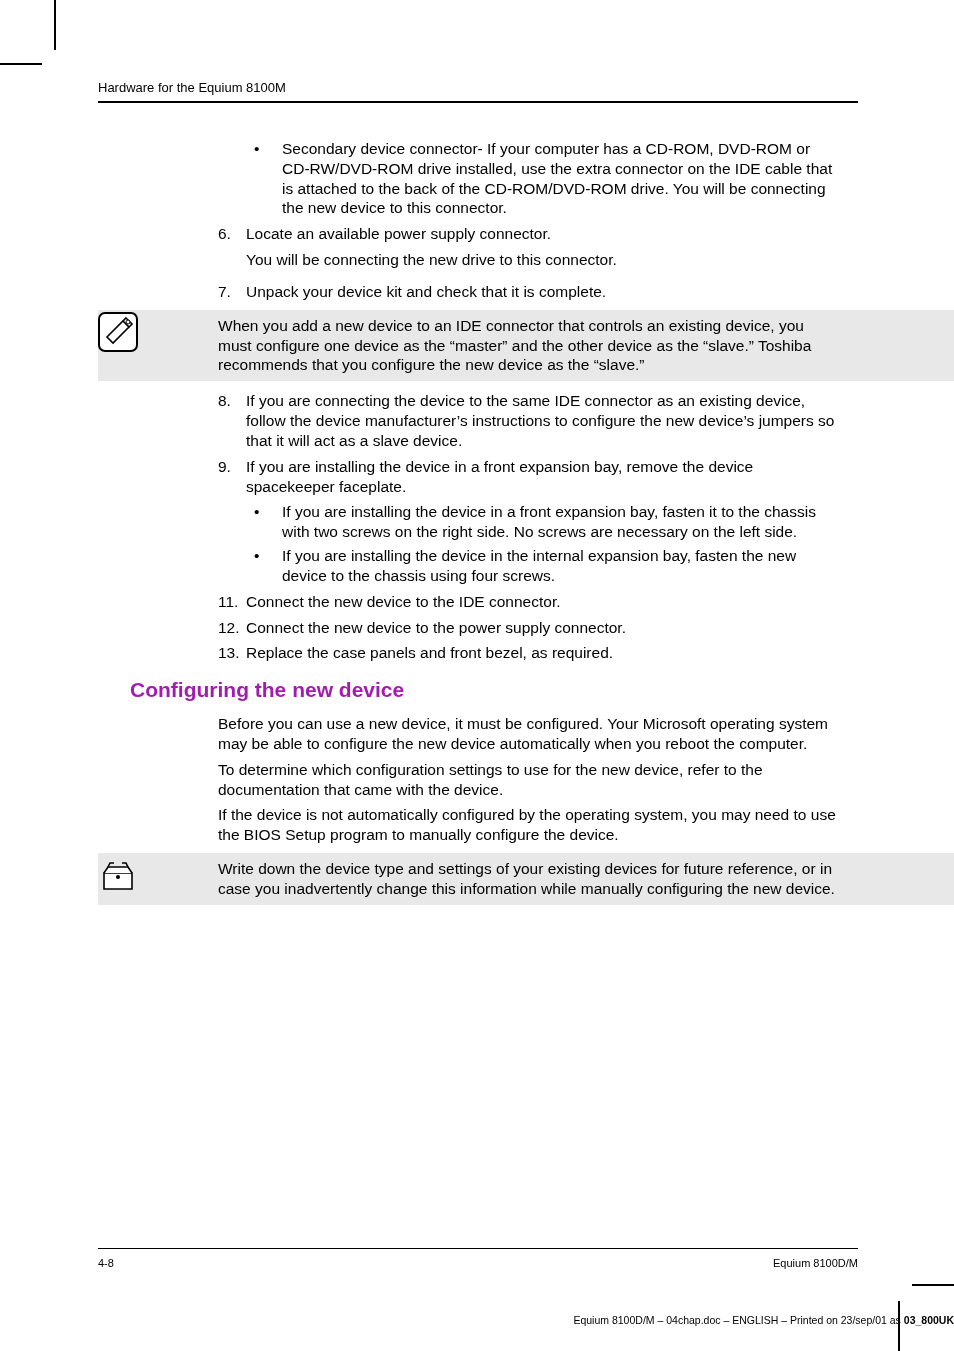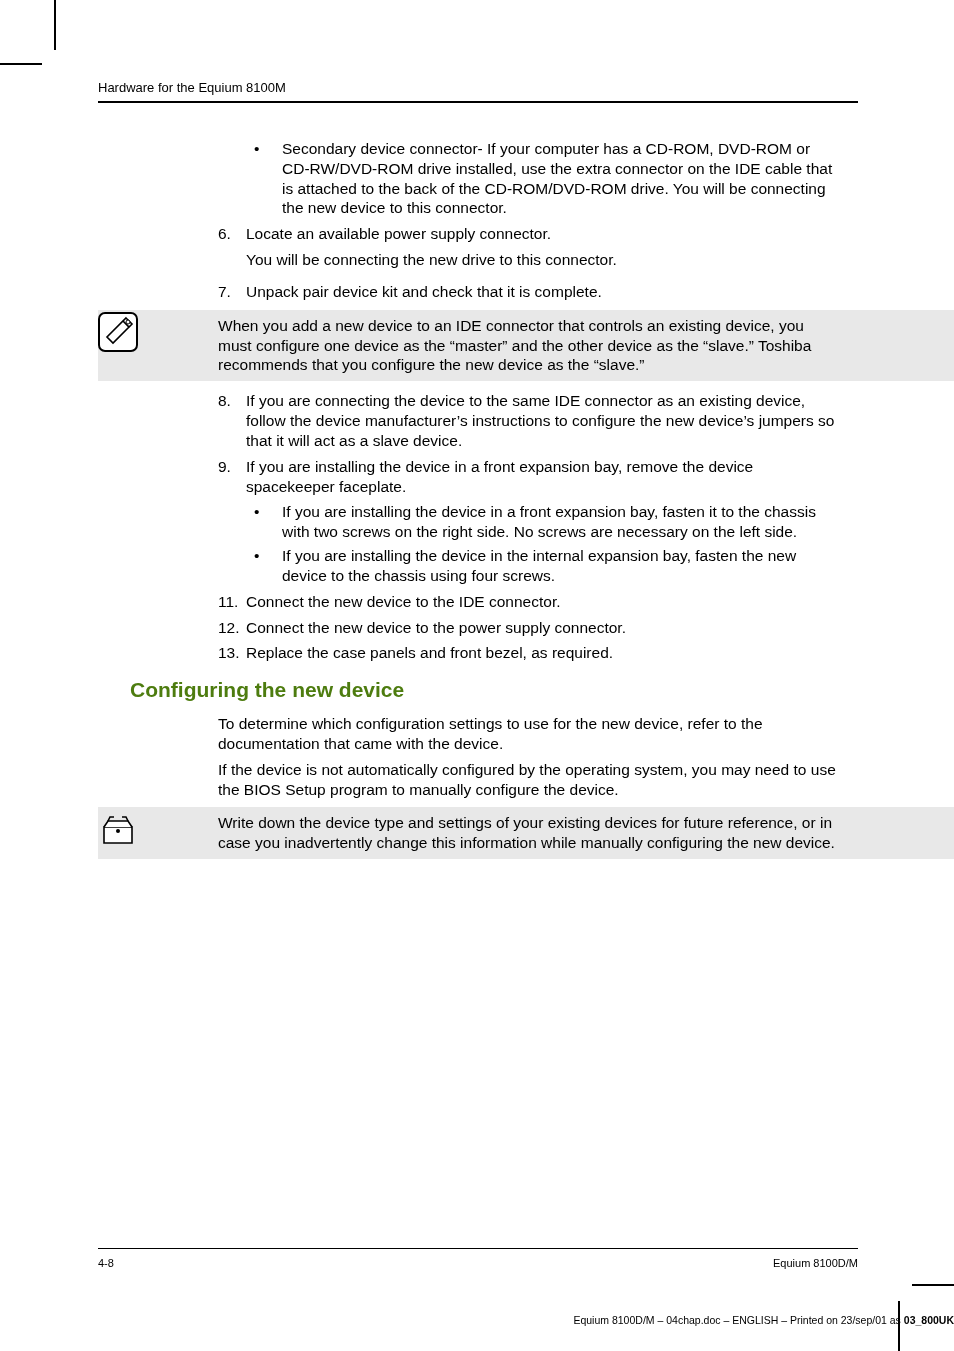--- a/index.html
+++ b/index.html
@@ -14,21 +14,21 @@
   .body { margin-left: 120px; width: 620px; font-size: 15.5px; line-height: 1.28; }
   .list-num { display: flex; margin-top: 6px; margin-bottom: 6px; }
   .list-num .num { width: 28px; flex: 0 0 28px; }
   .list-num .txt { flex: 1; }
   .bullet-row { display: flex; margin-left: 36px; margin-top: 4px; margin-bottom: 4px; }
   .bullet-row .dot { width: 28px; flex: 0 0 28px; text-align: left; }
   .bullet-row .txt { flex: 1; }
   .note-block { position: relative; margin-left: -120px; width: 873px; background: #e8e8e8; padding: 6px 0 6px 120px; margin-top: 8px; margin-bottom: 10px; }
   .note-icon { position: absolute; left: 0; top: 2px; width: 40px; height: 40px; }
   .note-text { width: 620px; font-size: 15.5px; line-height: 1.28; }
-  .h2 { font-family: Arial, Helvetica, sans-serif; font-weight: 800; color: #4d7c0f; font-size: 21px; margin-left: -88px; margin-top: 14px; margin-bottom: 10px; }
+  .h2 { font-family: Arial, Helvetica, sans-serif; font-weight: 800; color: #a21caf; font-size: 21px; margin-left: -88px; margin-top: 14px; margin-bottom: 10px; }
   .para { margin-top: 6px; margin-bottom: 6px; }
   .footer { position: absolute; left: 98px; top: 1248px; width: 760px; border-top: 1px solid #000; padding-top: 8px; display: flex; justify-content: space-between; font-size: 11px; }
   .printline { position: absolute; left: 0; width: 954px; top: 1314px; text-align: right; font-size: 10.5px; }
   .printline b { font-weight: bold; }
   svg { display: block; }
 </style>
 </head>
 <body>
 
 <div class="page">
@@ -49,21 +49,21 @@
 
       <div class="list-num">
         <div class="num">6.</div>
         <div class="txt">
           <div>Locate an available power supply connector.</div>
           <div class="para">You will be connecting the new drive to this connector.</div>
         </div>
       </div>
       <div class="list-num">
         <div class="num">7.</div>
-        <div class="txt">Unpack pair device kit and check that it is complete.</div>
+        <div class="txt">Unpack your device kit and check that it is complete.</div>
       </div>
 
       <div class="note-block">
         <div class="note-icon">
           <svg viewBox="0 0 40 40" width="40" height="40">
             <rect x="1" y="1" width="38" height="38" rx="6" fill="#fff" stroke="#000" stroke-width="2"></rect>
             <path d="M28 6 l6 6 -3 3 -6 -6 z M25 9 l6 6 -16 16 -6 -6 z" fill="#fff" stroke="#000" stroke-width="1.6"></path>
             <circle cx="30" cy="10" r="2" fill="#fff" stroke="#000"></circle>
           </svg>
         </div>
@@ -98,20 +98,21 @@
         <div class="num">12.</div>
         <div class="txt">Connect the new device to the power supply connector.</div>
       </div>
       <div class="list-num">
         <div class="num">13.</div>
         <div class="txt">Replace the case panels and front bezel, as required.</div>
       </div>
 
       <div class="h2">Configuring the new device</div>
 
+      <div class="para">Before you can use a new device, it must be configured. Your Microsoft operating system may be able to configure the new device automatically when you reboot the computer.</div>
       <div class="para">To determine which configuration settings to use for the new device, refer to the documentation that came with the device.</div>
       <div class="para">If the device is not automatically configured by the operating system, you may need to use the BIOS Setup program to manually configure the device.</div>
 
       <div class="note-block">
         <div class="note-icon">
           <svg viewBox="0 0 40 40" width="40" height="40">
             <path d="M6 18 h28 v16 h-28 z" fill="#fff" stroke="#000" stroke-width="1.6"></path>
             <path d="M6 18 l4 -6 h20 l4 6" fill="#fff" stroke="#000" stroke-width="1.6"></path>
             <path d="M10 12 l2 -4 h4 M30 12 l-2 -4 h-4" fill="none" stroke="#000" stroke-width="1.6"></path>
             <circle cx="20" cy="22" r="2" fill="#000"></circle>

